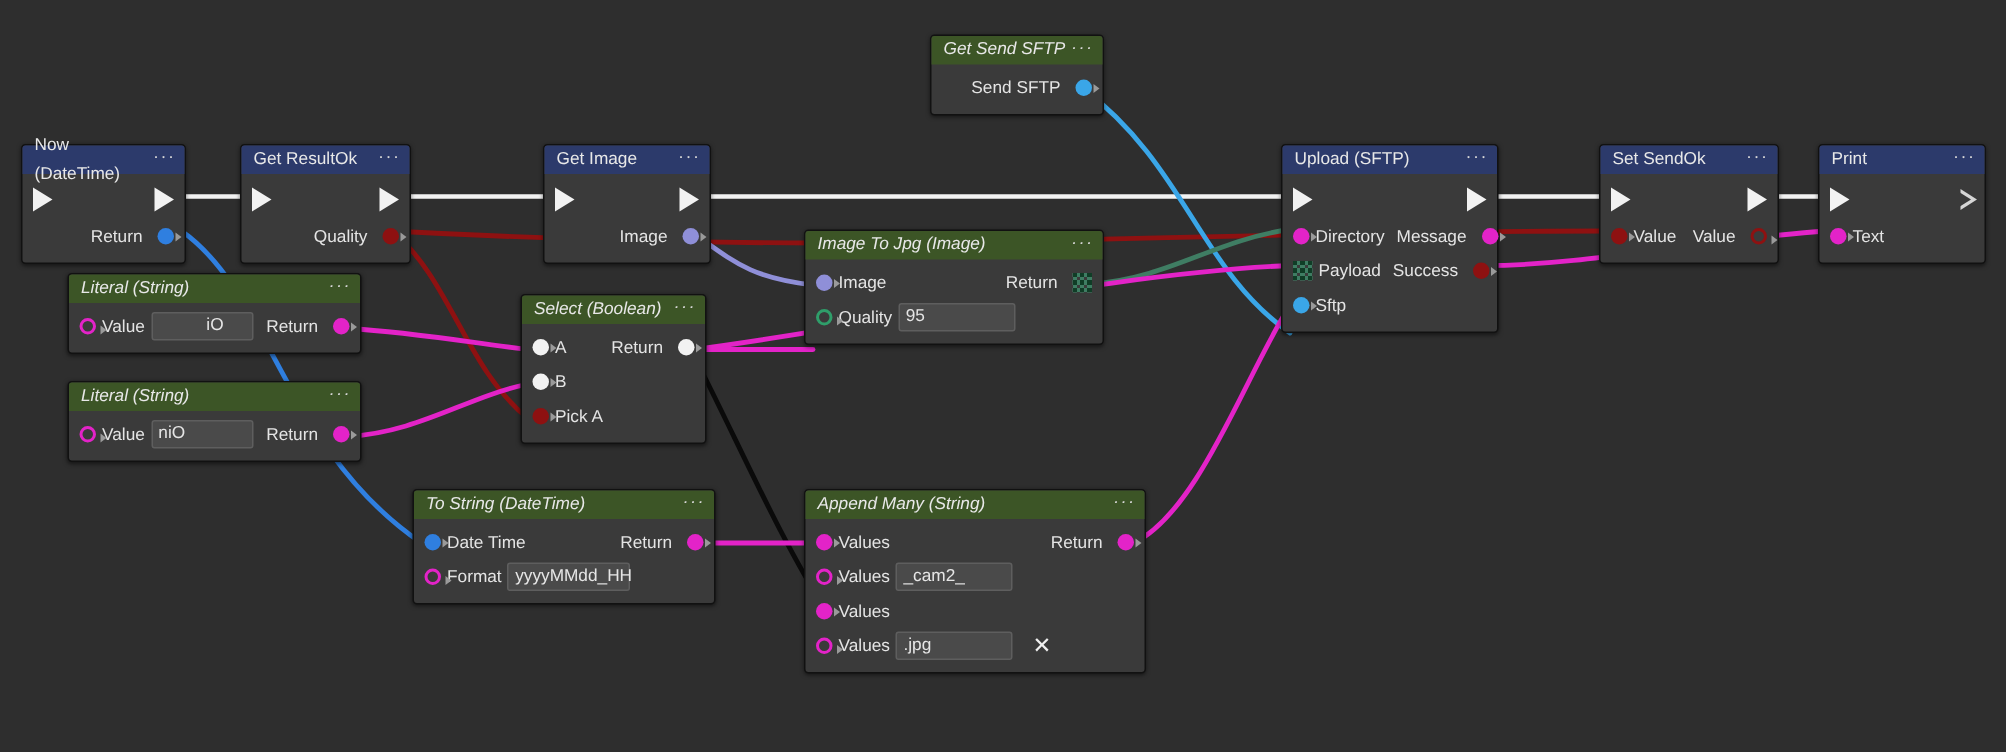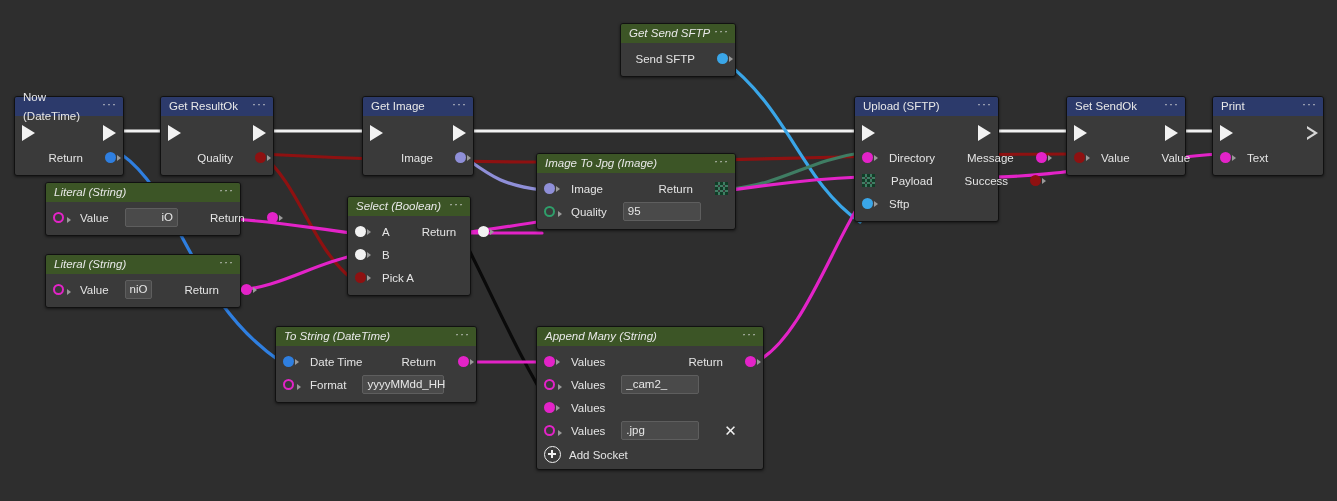--- a/index.html
+++ b/index.html
@@ -10,21 +10,21 @@
   #wires{position:absolute;left:0;top:0;width:1337px;height:501px;pointer-events:none;}
   .node{position:absolute;background:#3a3a3a;border:1px solid #111;border-radius:3px;
         box-shadow:0 1px 3px rgba(0,0,0,.55);}
   .node .hdr{height:19px;line-height:19px;padding:0 6px 0 8px;font-size:11.5px;color:#e8e8e8;
         display:flex;align-items:center;justify-content:space-between;border-radius:2px 2px 0 0;}
   .hdr.blue{background:#2c3a6b;}
   .hdr.green{background:#3c5526;font-style:italic;}
   .dots{color:#d8d8d8;font-size:12px;letter-spacing:1px;line-height:6px;padding-bottom:5px;}
   .body{padding:4px 0 6px 0;}
   .execrow{display:flex;align-items:center;justify-content:space-between;height:26px;padding:0 7px;}
-  .row{display:flex;align-items:center;height:23px;padding:0 7px;gap:16px;}
+  .row{display:flex;align-items:center;height:23px;padding:0 7px;gap:4px;}
   .row.out{justify-content:flex-end;}
   .lbl{font-size:11.5px;color:#e4e4e4;white-space:nowrap;}
   .pin{width:11px;height:11px;border-radius:50%;flex:0 0 auto;position:relative;}
   .pin::after{content:"";position:absolute;left:12px;top:3px;width:0;height:0;
       border-left:4px solid #9a9a9a;border-top:3px solid transparent;border-bottom:3px solid transparent;}
   .pin.hollow{background:transparent !important;border:2px solid;box-sizing:border-box;}
   .pin.magenta{background:#e323c8;} .pin.hollow.magenta{border-color:#e323c8;}
   .pin.blue{background:#2f7fe0;}
   .pin.lblue{background:#3aa6e8;}
   .pin.periwinkle{background:#8f8fd8;}
@@ -325,19 +325,15 @@
         <div class="row">
           <span class="pin magenta"></span>
           <span class="lbl">Values</span>
         </div>
         <div class="row">
           <span class="pin hollow magenta"></span>
           <span class="lbl">Values</span>
           <div class="fld" style="width: 68px;">.jpg</div>
           <span class="xbtn">✕</span>
         </div>
-        <div class="addsock">
-          <span class="plus"></span>
-          <span class="lbl">Add Socket</span>
-        </div>
       </div>
     </div>
   </div>
 
 </body></html>

